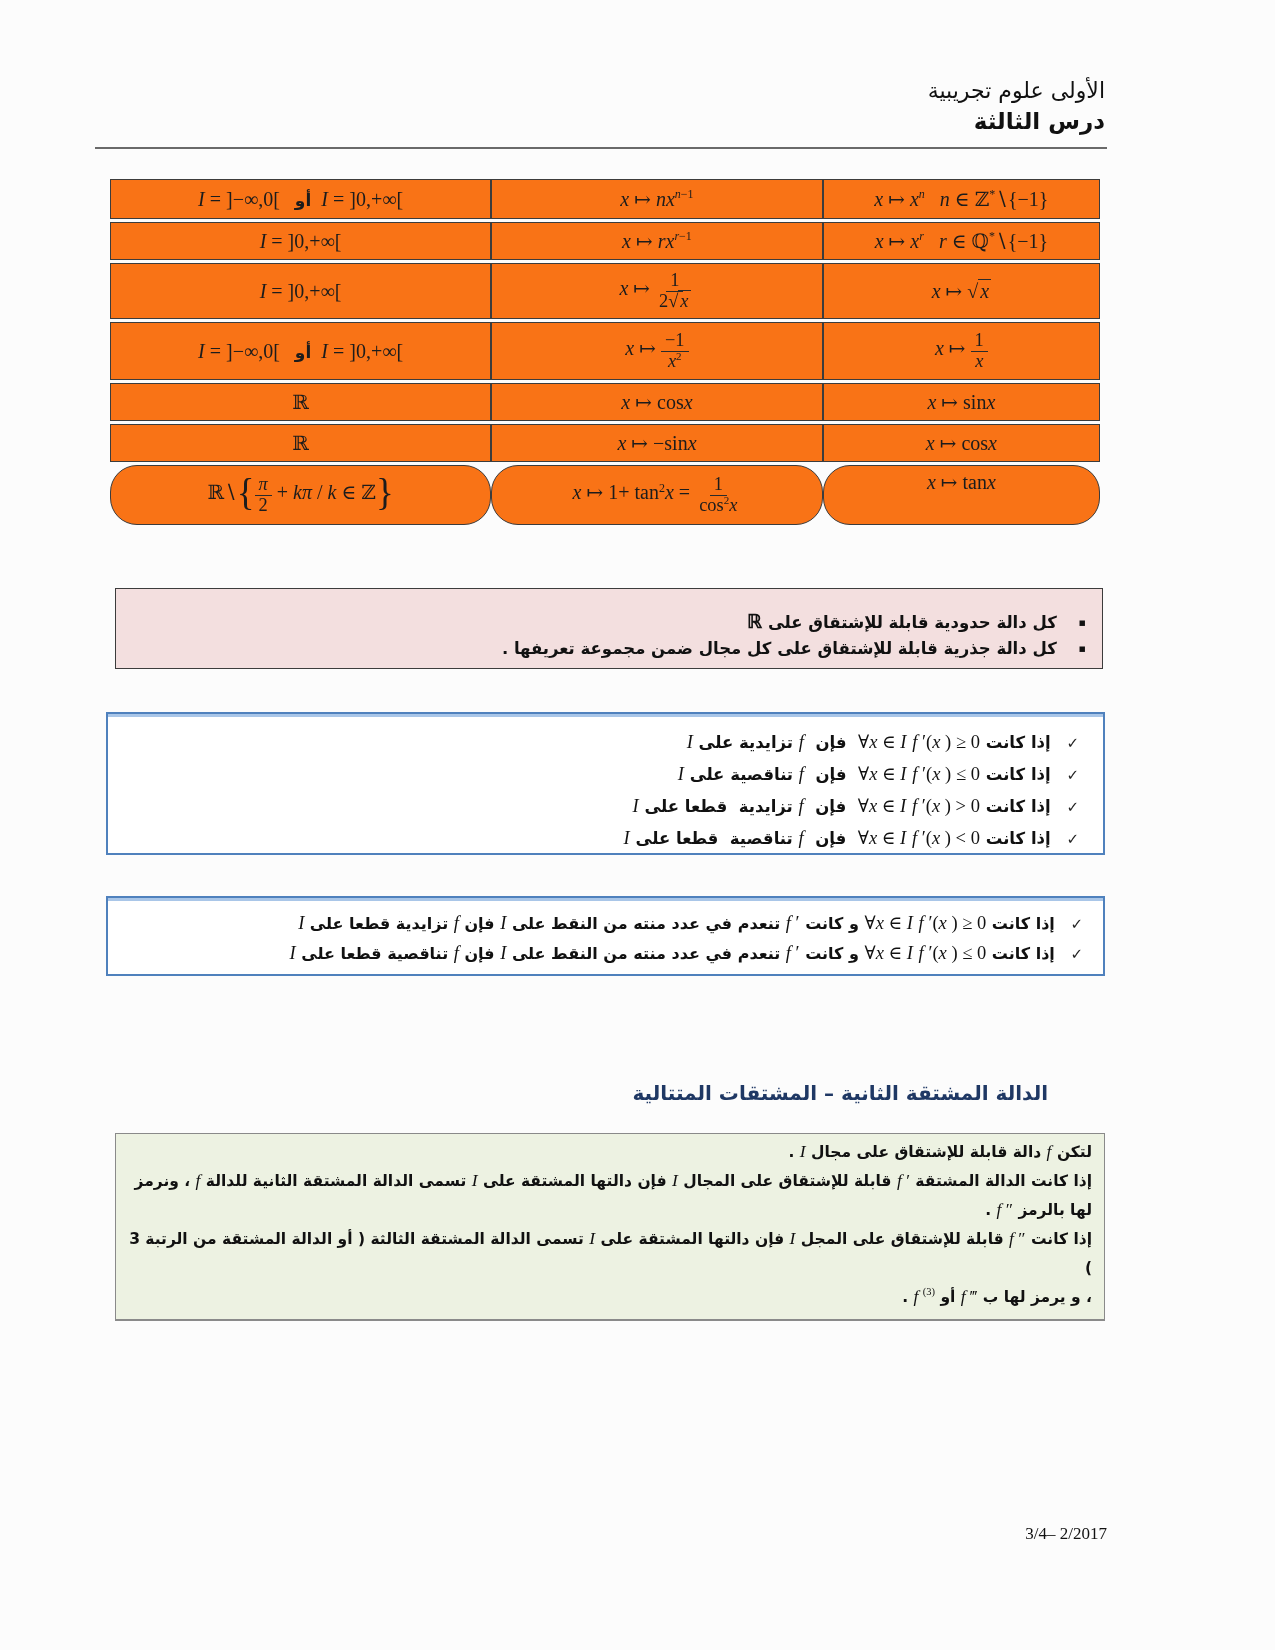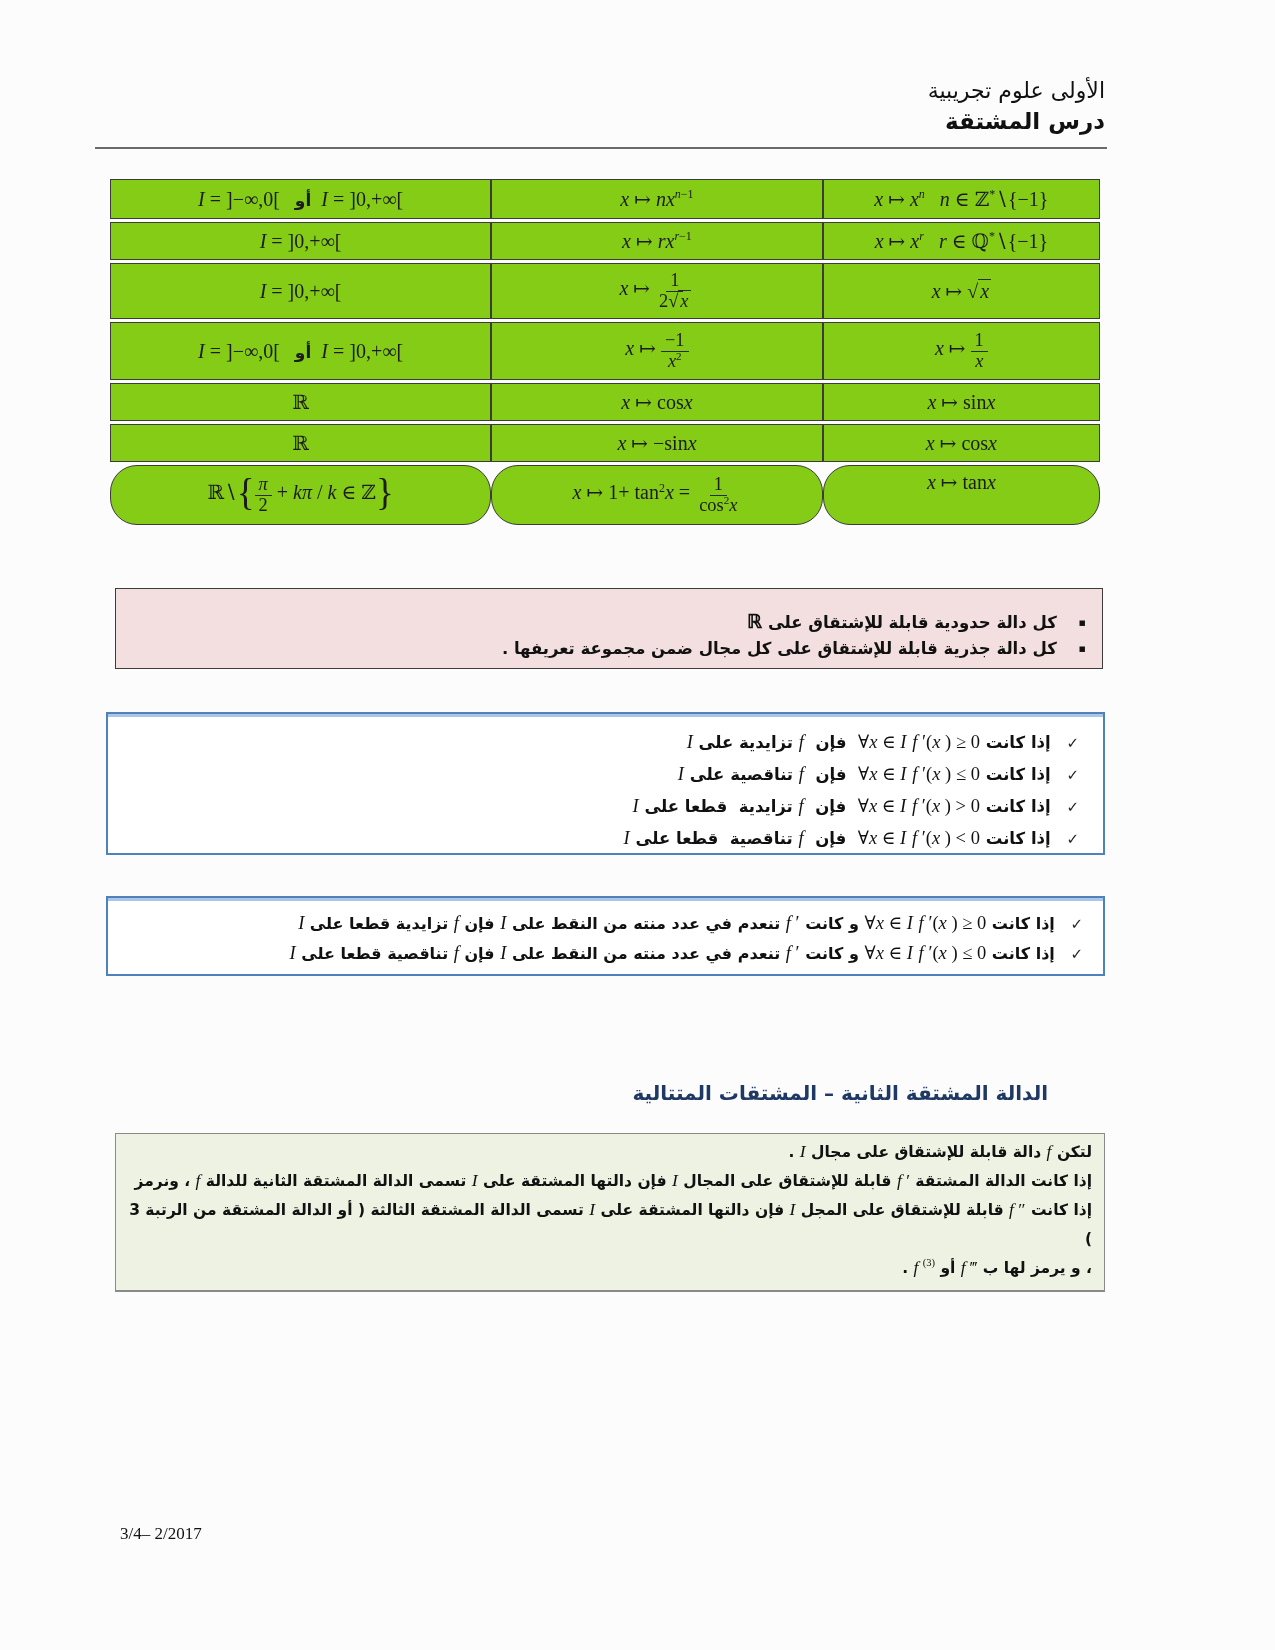--- a/index.html
+++ b/index.html
@@ -21,21 +21,21 @@
   .fr .nu { padding:0 4px; border-bottom:1.4px solid #2b2b2b; }
   .fr .de { padding:0 4px; }
   .sq { white-space:nowrap; }
   .sq .rd { border-top:1.4px solid #2b2b2b; padding:0 2px; }
   .br { font-size:1.85em; font-weight:300; vertical-align:middle; line-height:0; position:relative; top:-2px; }
   .ar { font-family:"DejaVu Sans", sans-serif; font-weight:bold; font-size:0.85em; }
 
   
   .dtable { position:absolute; top:176px; left:110px; width:990px;
             border-collapse:separate; border-spacing:0 3px; background:transparent; }
-  .dtable td { border:1.6px solid #3c3c3c; background:#84cc16; text-align:center; vertical-align:middle;
+  .dtable td { border:1.6px solid #3c3c3c; background:#f97316; text-align:center; vertical-align:middle;
                font-family:"Liberation Serif", "DejaVu Serif", serif; font-size:20px; color:#1c1c1c; padding:6px 8px; }
   .c-int { width:38.5%; }
   .c-der { width:33.5%; }
   .c-fun { width:28%; }
   tr.h1r td { height:40px; } tr.h2r td { height:38px; }
   tr.h3r td { height:56px; } tr.h4r td { height:58px; }
   tr.h5r td { height:30px; } tr.h6r td { height:30px; }
   tr.h7r td { height:60px;border-radius:27px; }
   td.vtop { vertical-align:top; padding-top:4px; }
 
@@ -61,32 +61,32 @@
           font-size:20px; font-weight:bold; }
 
   
   .greenbox { position:absolute; top:1133px; left:115px; width:990px; background:#edf2e2;
               border:1.4px solid #8a8a8a; border-bottom-width:2px; padding:4px 12px 7px; }
   .gline { direction:rtl; text-align:right; font-weight:bold; font-size:15.5px; line-height:29px; color:#111; }
   .gline .m { font-size:17.5px; font-weight:normal; line-height:1; }
 
   
   .footer { position:absolute; top:1524px; left:95px; width:1012px; display:flex;
-            justify-content:flex-start; font-family:"Liberation Serif", "DejaVu Serif", serif;
+            justify-content:flex-end; font-family:"Liberation Serif", "DejaVu Serif", serif;
             font-size:17px; color:#111; }
   .footer .pg { margin-left:25px; }
 </style>
 </head>
 <body>
 
 <div class="page">
 
   <div class="header">
     <div class="h1">الأولى علوم تجريبية</div>
-    <div class="h2">درس المشتقة</div>
+    <div class="h2">درس الثالثة</div>
   </div>
   <div class="rule"></div>
 
   <table class="dtable">
     <tbody>
       <tr class="h1r">
         <td class="c-int"><i>I</i> = ]−∞,0[&nbsp;&nbsp; <span class="ar">أو</span> &nbsp;<i>I</i> = ]0,+∞[</td>
         <td class="c-der"><i>x</i> ↦ <i>nx</i><sup class="sp"><i>n</i>−1</sup></td>
         <td class="c-fun"><i>x</i> ↦ <i>x</i><sup class="sp"><i>n</i></sup>&nbsp;&nbsp;&nbsp;<i>n</i> ∈ ℤ<sup class="sp">*</sup>∖{−1}</td>
       </tr>
@@ -177,20 +177,21 @@
       <span class="chk">✓</span>
       <span>إذا كانت <span class="m" dir="ltr"><i>f</i> ′(<i>x</i> ) ≤ 0</span> <span class="m" dir="ltr">∀<i>x</i> ∈ <i>I</i></span> و كانت <span class="m" dir="ltr"><i>f</i> ′</span> تنعدم في عدد منته من النقط على <span class="m" dir="ltr"><i>I</i></span> فإن <span class="m" dir="ltr"><i>f</i></span> تناقصية قطعا على <span class="m" dir="ltr"><i>I</i></span></span>
     </div>
   </div>
 
   <h2 class="sect">الدالة المشتقة الثانية – المشتقات المتتالية</h2>
 
   <div class="greenbox">
     <div class="gline">لتكن <span class="m" dir="ltr"><i>f</i></span> دالة قابلة للإشتقاق على مجال <span class="m" dir="ltr"><i>I</i></span> .</div>
     <div class="gline">إذا كانت الدالة المشتقة <span class="m" dir="ltr"><i>f</i> ′</span> قابلة للإشتقاق على المجال <span class="m" dir="ltr"><i>I</i></span> فإن دالتها المشتقة على <span class="m" dir="ltr"><i>I</i></span> تسمى الدالة المشتقة الثانية للدالة <span class="m" dir="ltr"><i>f</i></span> ، ونرمز</div>
+    <div class="gline">لها بالرمز <span class="m" dir="ltr"><i>f</i> ″</span> .</div>
     <div class="gline">إذا كانت <span class="m" dir="ltr"><i>f</i> ″</span> قابلة للإشتقاق على المجل <span class="m" dir="ltr"><i>I</i></span> فإن دالتها المشتقة على <span class="m" dir="ltr"><i>I</i></span> تسمى الدالة المشتقة الثالثة ( أو الدالة المشتقة من الرتبة 3 )</div>
     <div class="gline">، و يرمز لها ب <span class="m" dir="ltr"><i>f</i> ‴</span> أو <span class="m" dir="ltr"><i>f</i> <sup class="sp">(3)</sup></span> .</div>
   </div>
 
   <div class="footer">
     <span class="pg">3/4</span>
     <span class="dt">– 2/2017</span>
   </div>
 
 </div>

